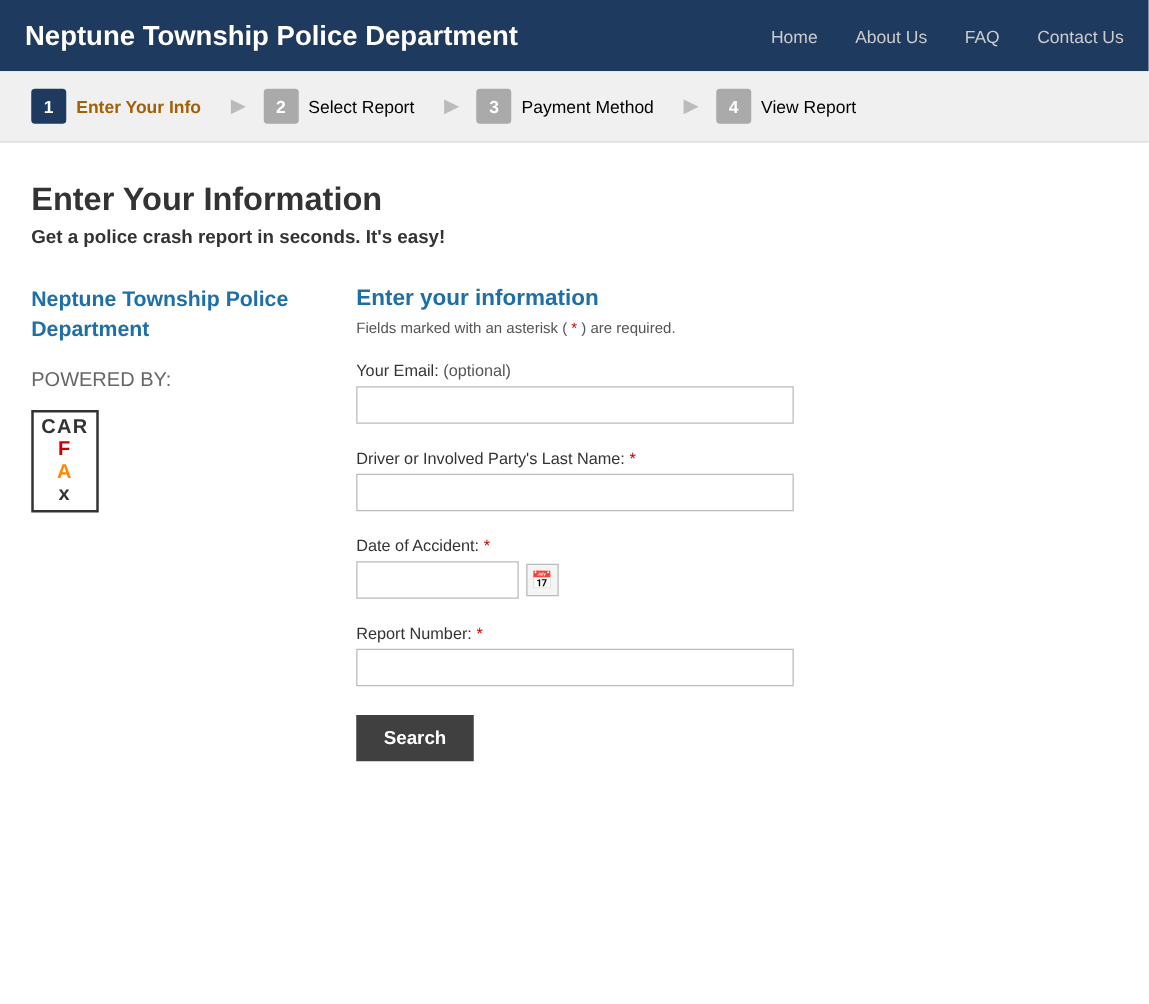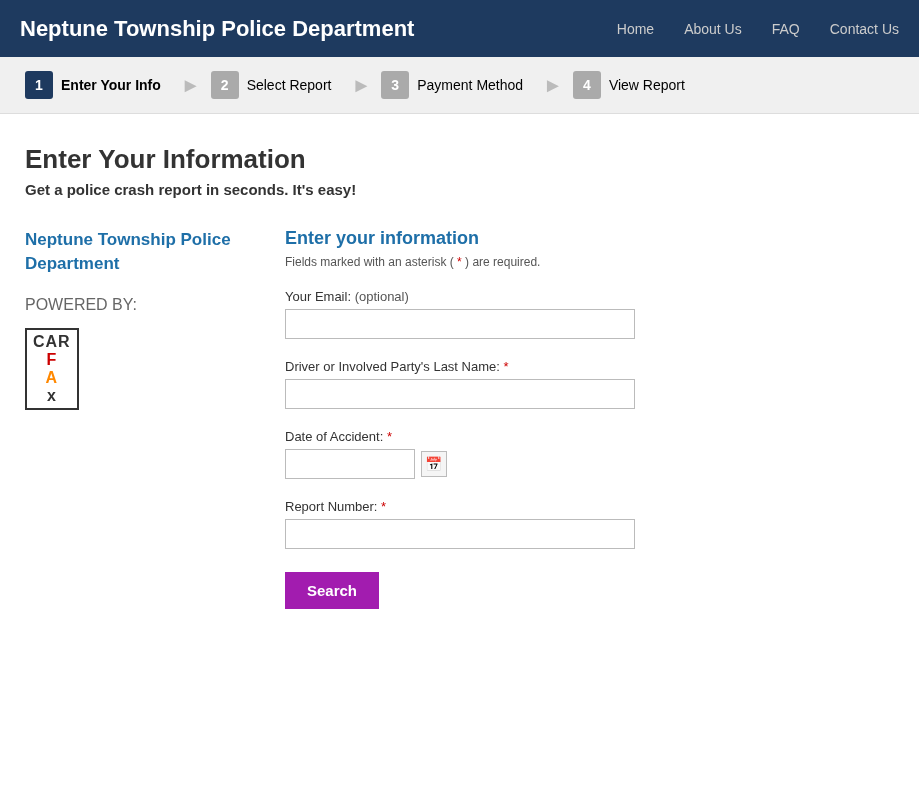--- a/index.html
+++ b/index.html
@@ -57,21 +57,21 @@
       font-weight: bold;
       font-size: 14px;
       color: #fff;
       position: relative;
     }
     .step-number.active { background-color: #1e3a5f; }
     .step-number.inactive { background-color: #aaa; }
     .step-label {
       font-size: 14px;
     }
-    .step-label.active { color: #000000; font-weight: bold; }
+    .step-label.active { color: #a16207; font-weight: bold; }
     .step-label.inactive { color: #000000; }
 
     
     .step-arrow {
       color: #bbb;
       font-size: 20px;
       margin: 0 5px;
     }
 
     
@@ -183,21 +183,21 @@
       border: 1px solid #bbb;
       background: #f5f5f5;
       display: flex;
       align-items: center;
       justify-content: center;
       cursor: pointer;
       font-size: 14px;
     }
 
     .search-btn {
-      background-color: #a21caf;
+      background-color: #404040;
       color: #fff;
       border: none;
       padding: 10px 22px;
       font-size: 15px;
       font-weight: bold;
       cursor: pointer;
       margin-top: 5px;
     }
   </style>
 </head>

